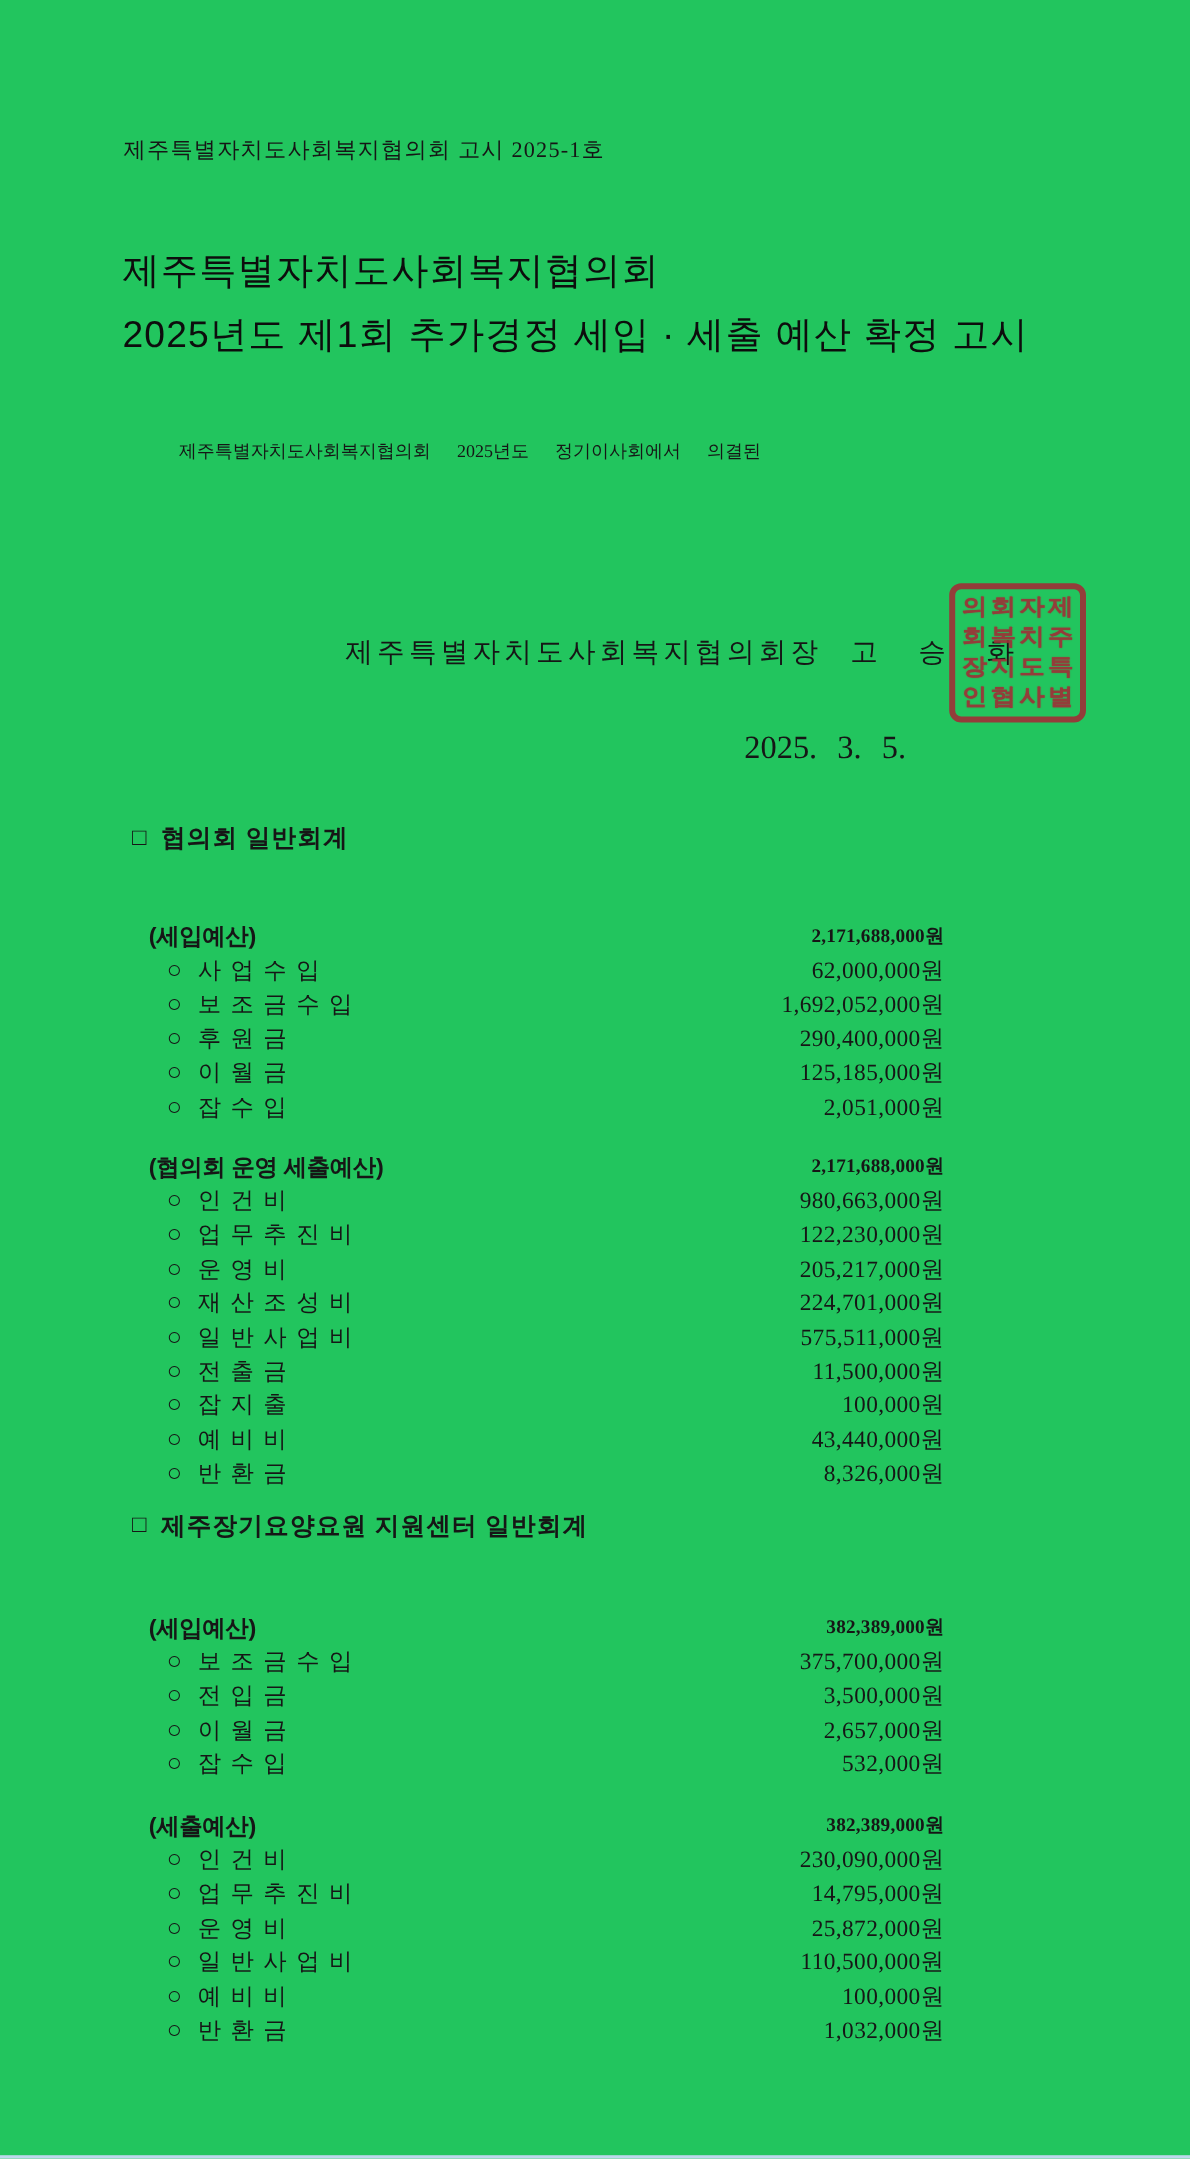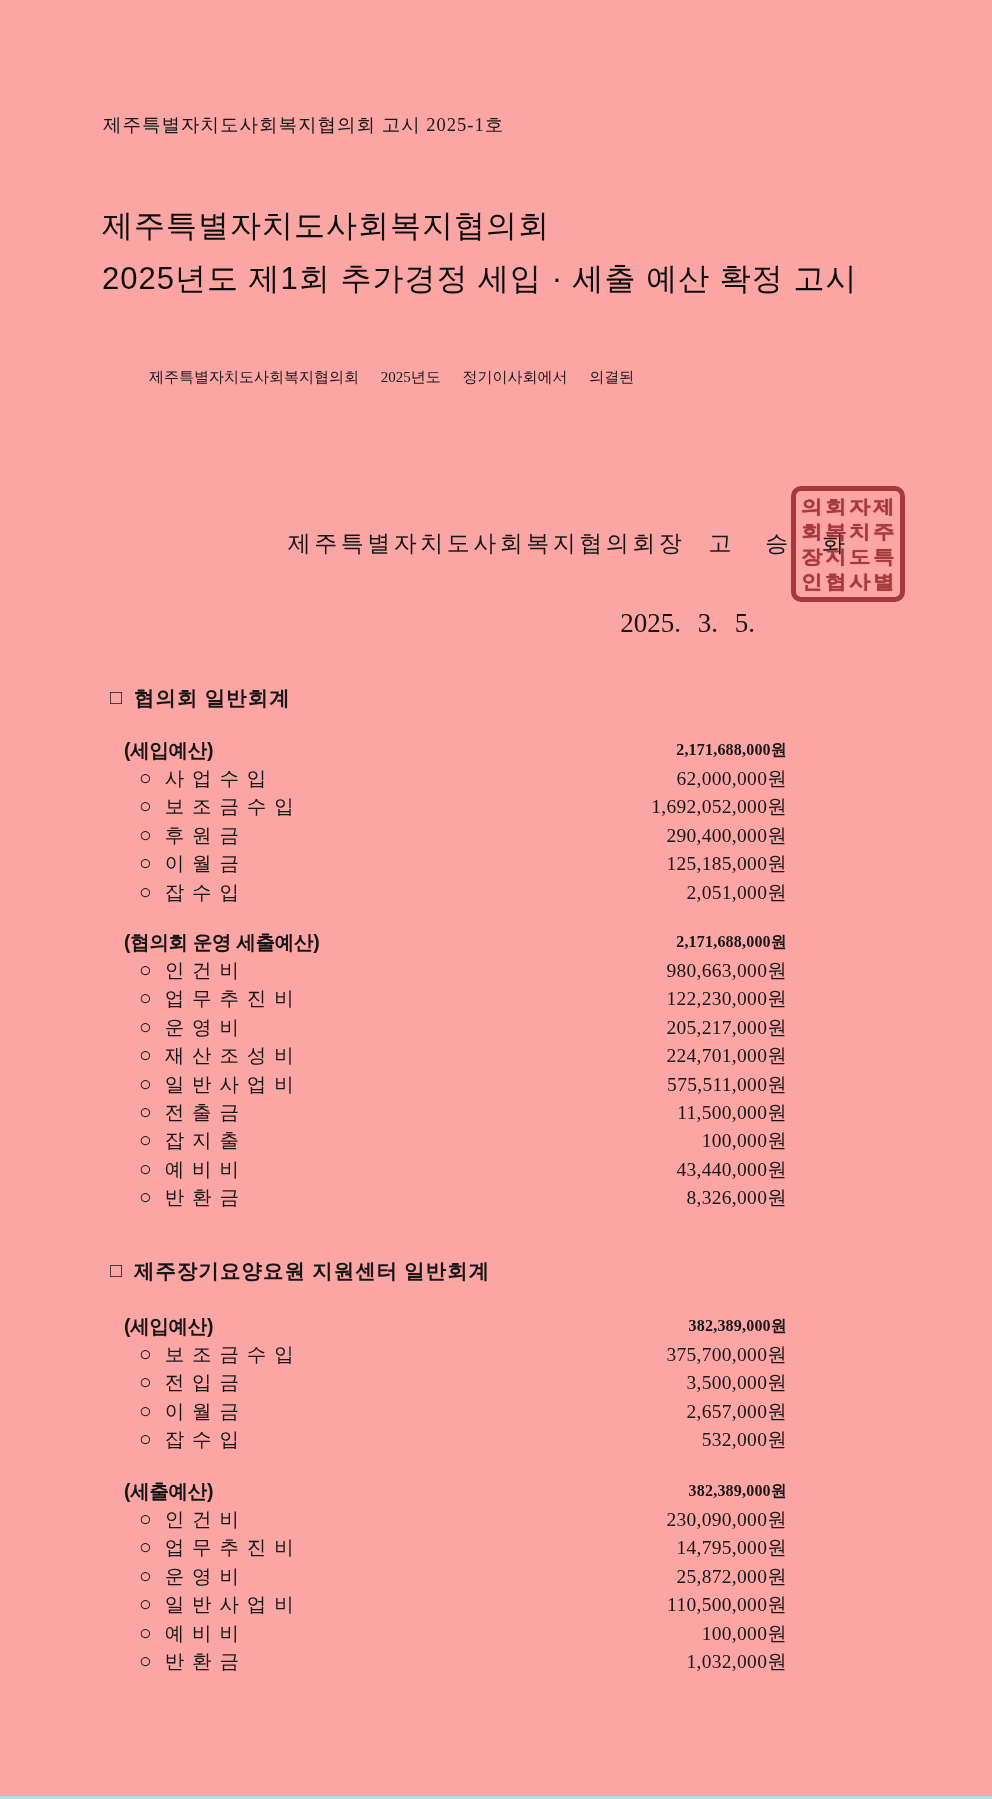--- a/index.html
+++ b/index.html
@@ -1,17 +1,17 @@
 <!DOCTYPE html>
 <html><head>
 <meta charset="utf-8">
 <style>
   html,body { margin:0; padding:0; background:#ffffff; }
   .page {
-    position:relative; width:992px; height:1799px; background:#fca5a5;
+    position:relative; width:992px; height:1799px; background:#22c55e;
     font-family:"Liberation Serif","DejaVu Serif",serif; color:#161616; overflow:hidden;
   }
   .notice-no { position:absolute; left:103px; top:112px; font-size:18.5px; letter-spacing:1px; }
   .doc-title {
     position:absolute; left:102px; top:199px;
     font-family:"Liberation Sans","DejaVu Sans",sans-serif; font-weight:normal;
     font-size:31px; line-height:53px; letter-spacing:1px; color:#0d0d0d;
   }
   .body-text { position:absolute; left:103px; top:357px; width:688px; font-size:15px; line-height:41px; }
   .body-line1 { text-indent:46px; word-spacing:18px; }
@@ -27,21 +27,21 @@
   .seal-char {
     font-size:19px; font-weight:bold; line-height:1;
     display:flex; align-items:center; justify-content:center;
     text-shadow:0 0 1px currentColor; transform:scaleX(1.12);
   }
   .date { position:absolute; left:103px; top:608px; width:652px; text-align:right; font-size:27px; word-spacing:10px; }
   .section-h { position:absolute; left:110px; font-size:20.5px; font-weight:bold; letter-spacing:1px; white-space:nowrap; }
   #section-council { top:684px; }
   #section-center  { top:1257px; }
   .sq { font-weight:normal; margin-right:11px; position:relative; top:-1px; font-size:20px; }
-  .group { position:absolute; left:124px; width:663px; }
+  .group { position:absolute; left:124px; width:663px;margin-top:30px; }
   #g-council-rev { top:736px; }
   #g-council-exp { top:928px; }
   #g-center-rev  { top:1312px; }
   #g-center-exp  { top:1477px; }
   .row { height:28.4px; display:flex; justify-content:space-between; align-items:center; font-size:19.5px; }
   .ghead { font-family:"Liberation Sans","DejaVu Sans",sans-serif; font-weight:bold; font-size:19.5px; letter-spacing:-0.3px; }
   .gtotal { font-weight:bold; font-size:16px; letter-spacing:0.2px; }
   .ilabel { padding-left:15px; letter-spacing:1.5px; display:flex; align-items:center; white-space:nowrap; }
   .bullet { font-size:21px; margin-right:13px; letter-spacing:0; }
   .iamount { letter-spacing:0.3px; white-space:nowrap; }

